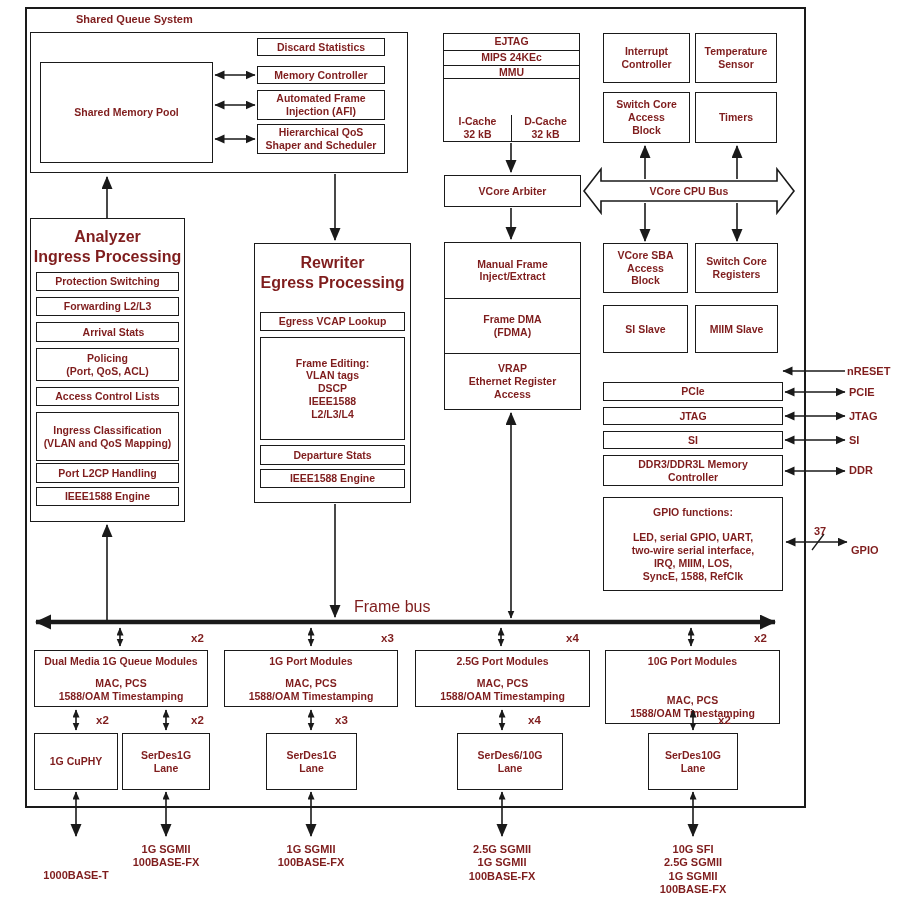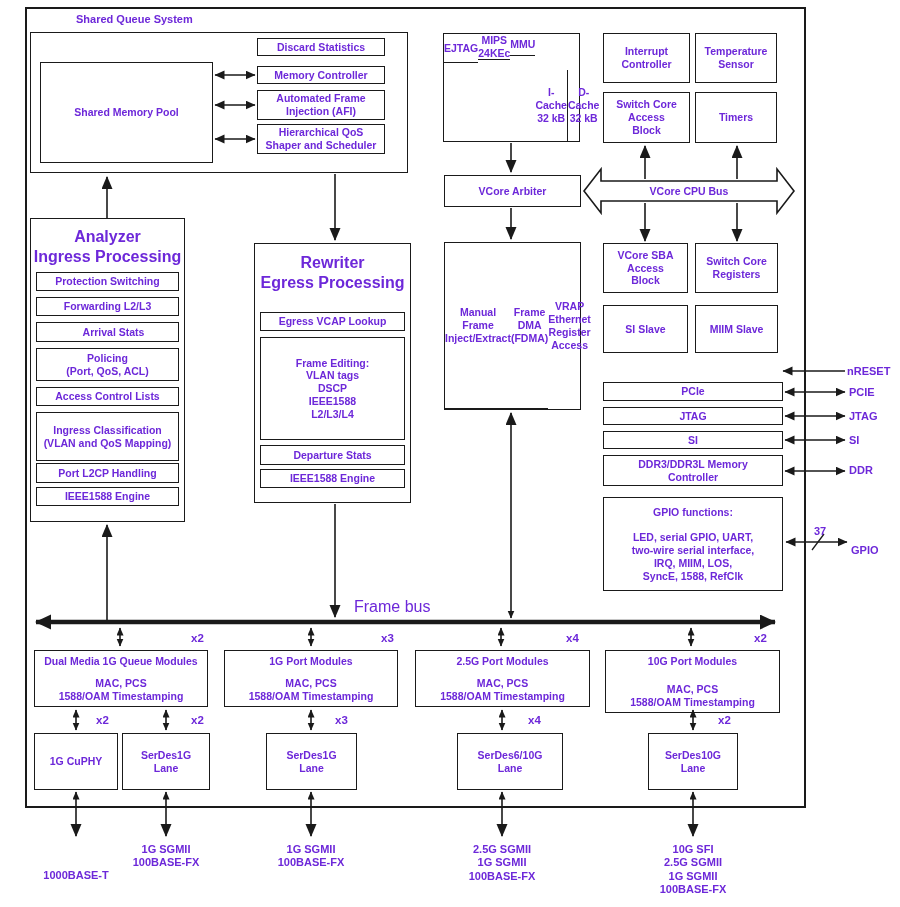--- a/index.html
+++ b/index.html
@@ -1,25 +1,25 @@
 <!DOCTYPE html>
 <html><head>
 <meta charset="utf-8">
 <style>
   html,body{margin:0;padding:0;background:#fff;}
   .stage{position:relative;width:900px;height:907px;background:#fff;overflow:hidden;
-         font-family:"Liberation Sans",sans-serif;color:#6d28d9;}
+         font-family:"Liberation Sans",sans-serif;color:#7f1d1d;}
   .box{position:absolute;box-sizing:border-box;border:1.6px solid #1a1a1a;background:#fff;
        display:flex;align-items:center;justify-content:center;text-align:center;
        font-weight:700;font-size:10.5px;line-height:1.22;white-space:pre-line;z-index:2;}
   .chip{position:absolute;box-sizing:border-box;border:2.2px solid #1a1a1a;background:#fff;z-index:1;}
   .lbl{position:absolute;font-weight:700;font-size:11px;line-height:1.22;
        white-space:pre-line;z-index:4;}
   .ctr{text-align:center;}
-  .stack{flex-direction:row;align-items:stretch;justify-content:flex-start;padding:0;}
+  .stack{flex-direction:column;align-items:stretch;justify-content:flex-start;padding:0;}
   .row{display:flex;align-items:center;justify-content:center;border-bottom:1.6px solid #1a1a1a;
        text-align:center;white-space:pre-line;}
   .row:last-child{border-bottom:none;}
   .split{flex-direction:row;padding:0;align-items:stretch;}
   .cell{flex:1;display:flex;align-items:center;justify-content:center;white-space:pre-line;margin-top:36px;}
   .cell:first-child{border-right:1.6px solid #1a1a1a;}
   .pm{flex-direction:column;justify-content:space-between;padding:4px 2px 3px 2px;}
   .wires{position:absolute;left:0;top:0;z-index:3;pointer-events:none;}
   .btitle{position:absolute;left:0;right:0;text-align:center;font-weight:700;font-size:16px;
           line-height:1.25;white-space:pre-line;}
@@ -143,21 +143,21 @@
   <div class="box pm" style="left:224px;top:650px;width:174px;height:57px;">
     <div>1G Port Modules</div>
     <div>MAC, PCS
 1588/OAM Timestamping</div>
   </div>
   <div class="box pm" style="left:415px;top:650px;width:175px;height:57px;">
     <div>2.5G Port Modules</div>
     <div>MAC, PCS
 1588/OAM Timestamping</div>
   </div>
-  <div class="box pm" style="left:605px;top:650px;width:175px;height:63px;gap:8px;">
+  <div class="box pm" style="left:605px;top:650px;width:175px;height:74px;gap:8px;">
     <div>10G Port Modules</div>
     <div>MAC, PCS
 1588/OAM Timestamping</div>
   </div>
 
   <div class="mult" style="left:191px;top:632px;">x2</div>
   <div class="mult" style="left:381px;top:632px;">x3</div>
   <div class="mult" style="left:566px;top:632px;">x4</div>
   <div class="mult" style="left:754px;top:632px;">x2</div>
 

